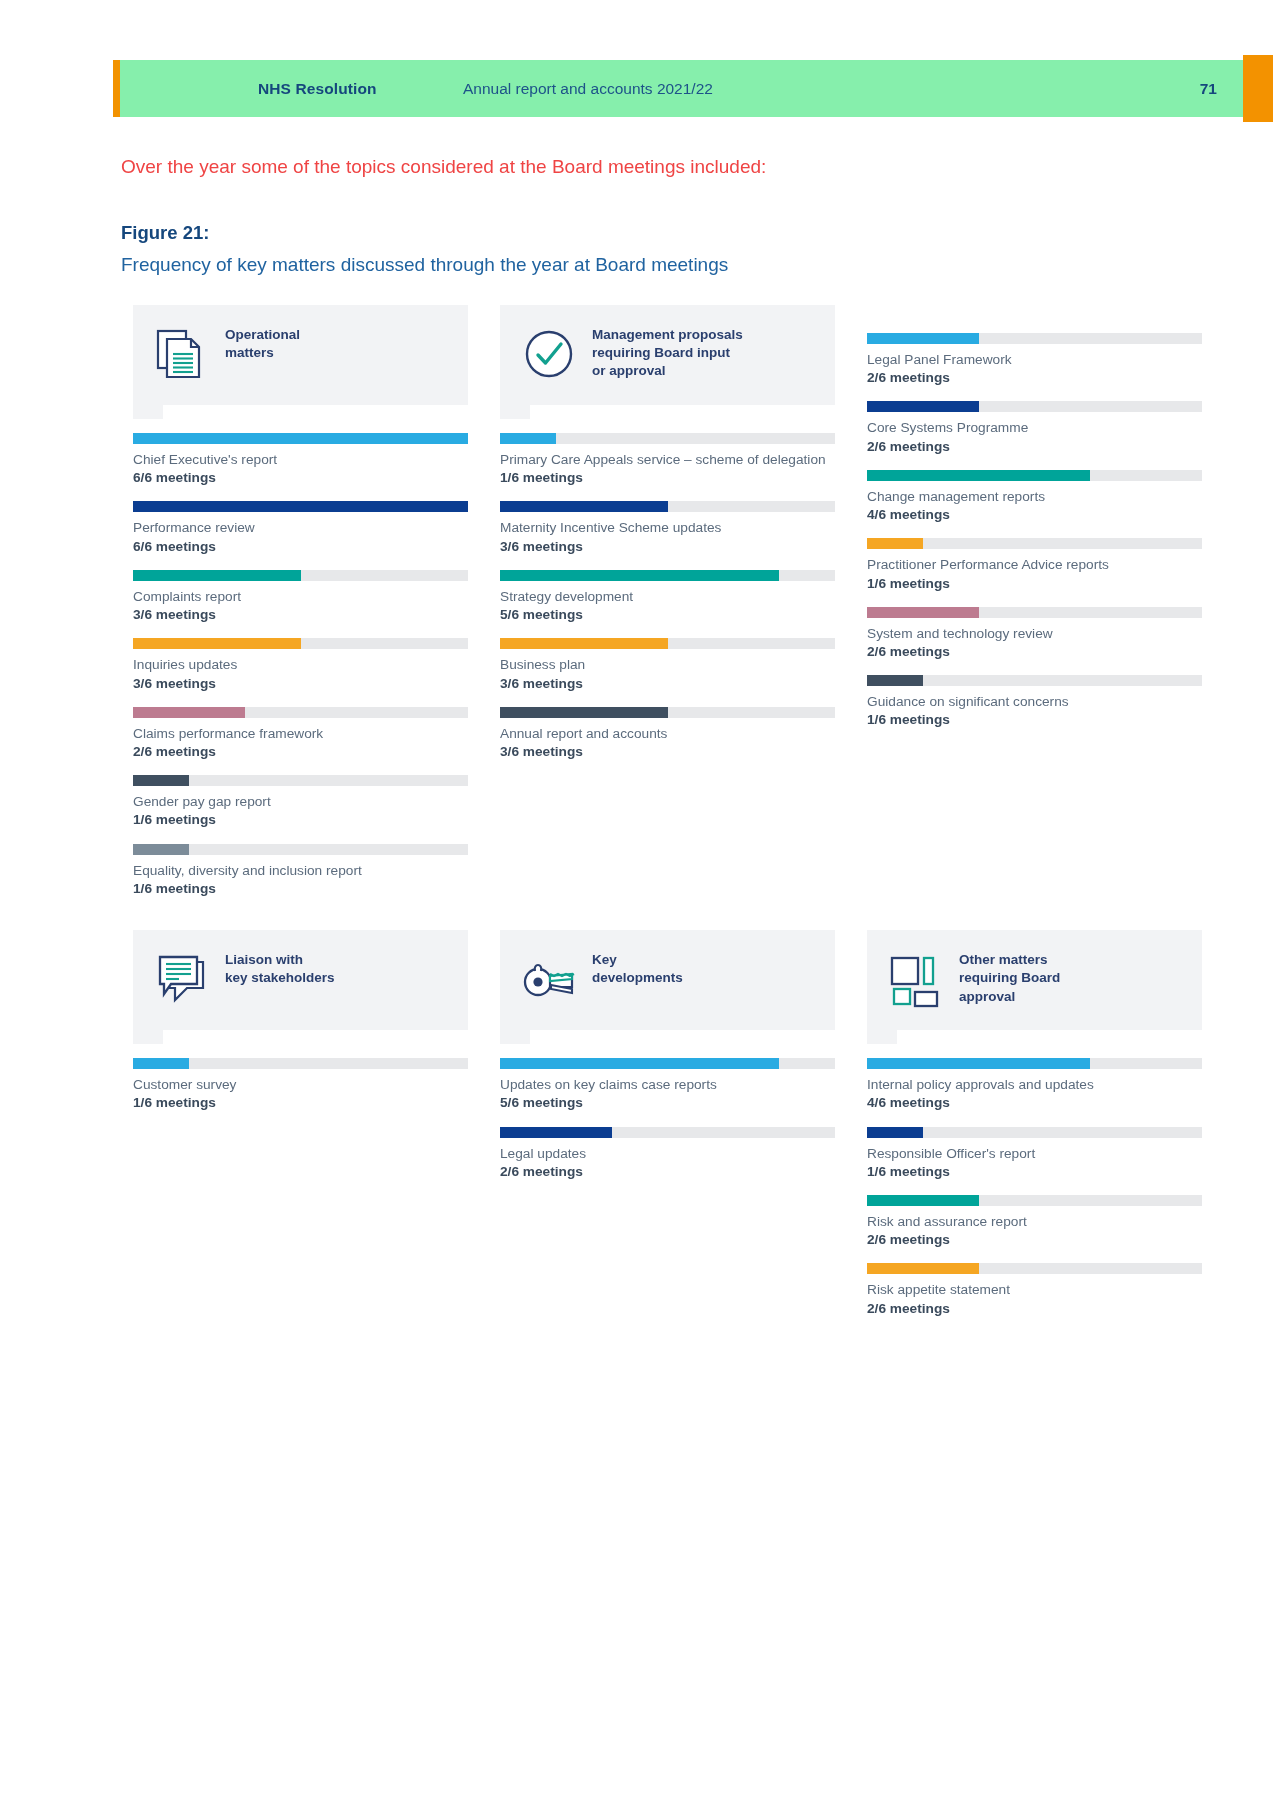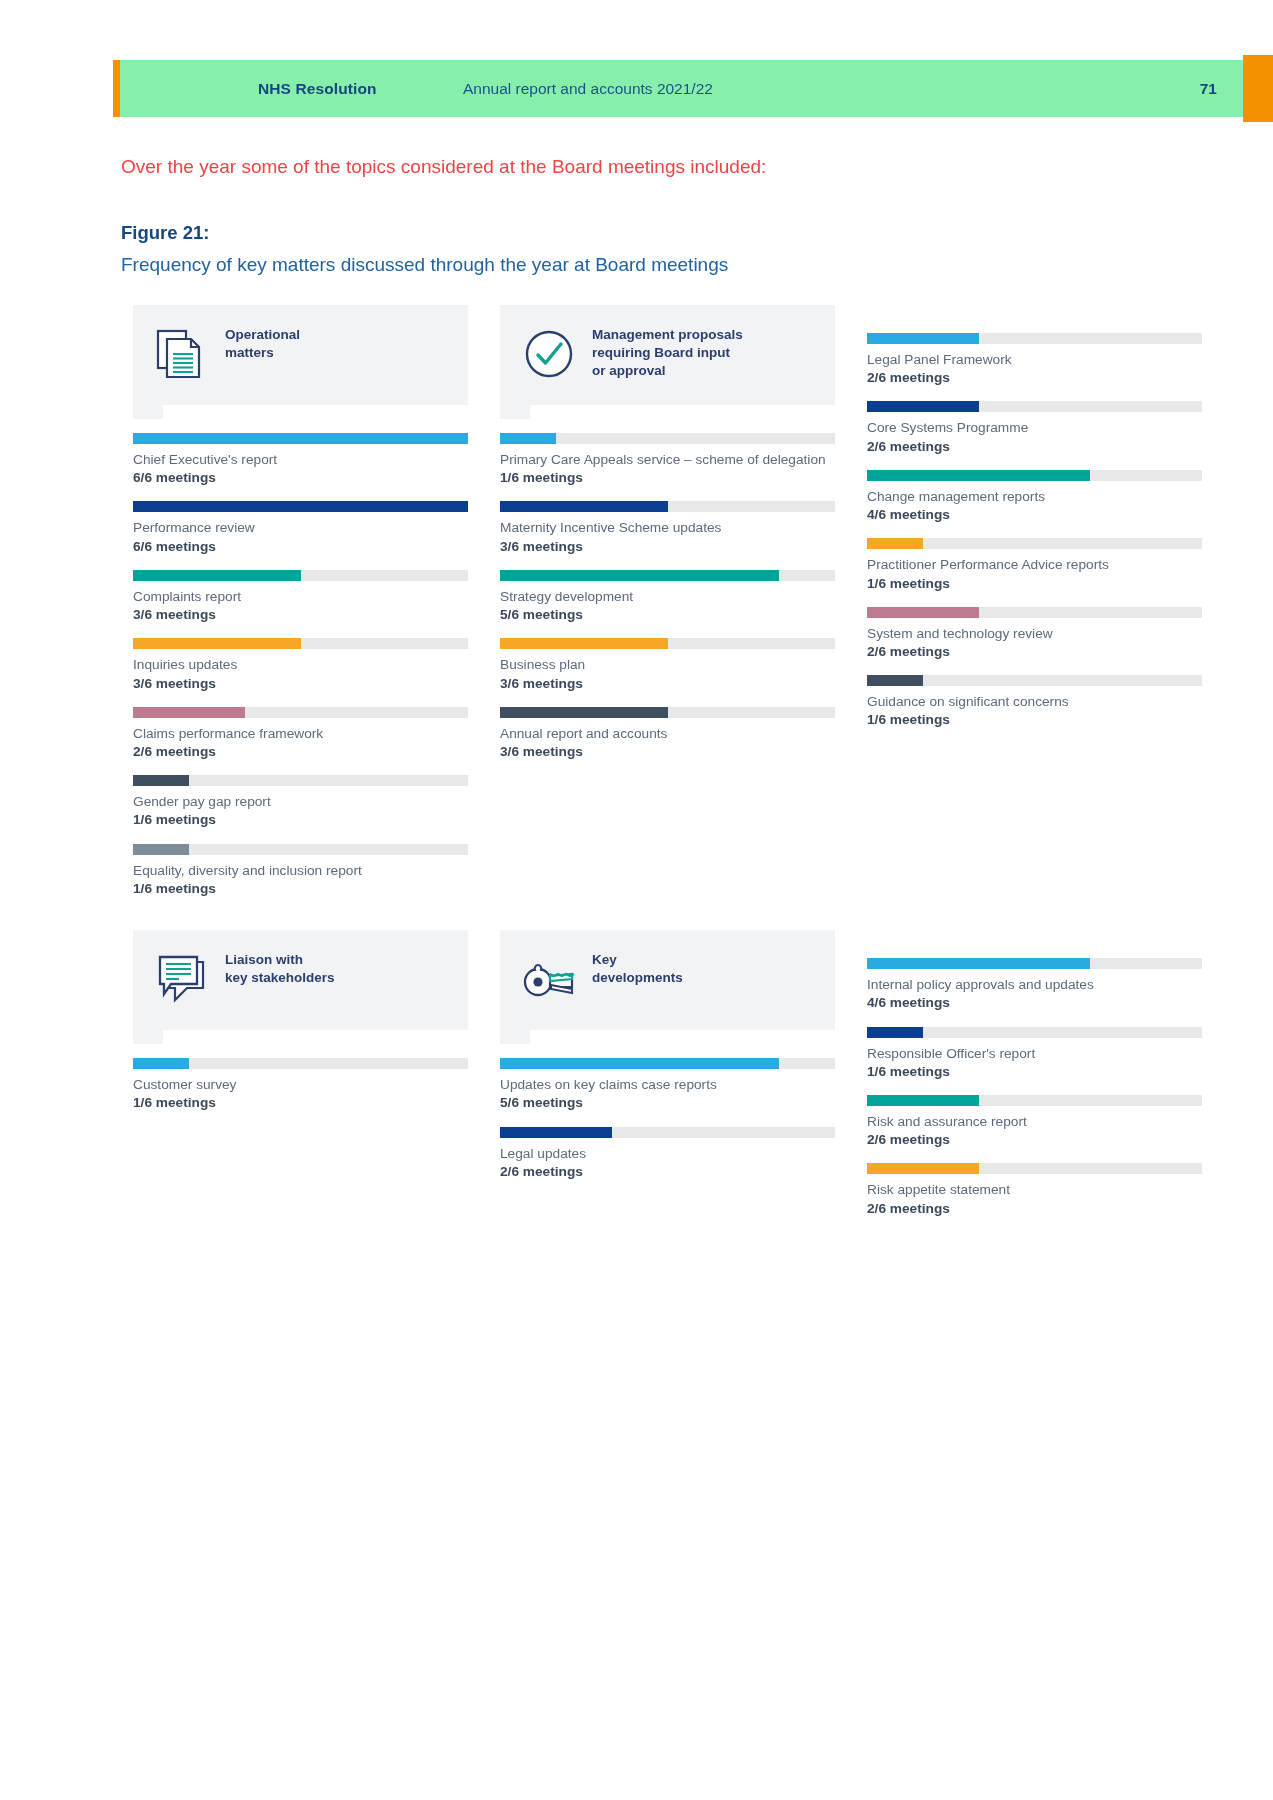--- a/index.html
+++ b/index.html
@@ -366,20 +366,35 @@
         <div class="bar-track">
           <div class="bar-fill" style="width: 33.3333%; background: rgb(11, 61, 145);"></div>
         </div>
         <div class="bar-label">Legal updates</div>
         <div class="bar-count">2/6 meetings</div>
       </div>
     </div>
   </div>
 
   <div class="panel row2">
+    <div class="card">
+      <div class="card-icon">
+        <svg width="58" height="58" viewBox="0 0 58 58">
+          <rect x="5" y="8" width="26" height="26" fill="#ffffff" stroke="#2a3f6e" stroke-width="2.3"></rect>
+          <rect x="37" y="8" width="9" height="26" fill="#ffffff" stroke="#12a08f" stroke-width="2.3"></rect>
+          <rect x="7" y="39" width="16" height="15" fill="#ffffff" stroke="#12a08f" stroke-width="2.3"></rect>
+          <rect x="28" y="42" width="22" height="14" fill="#ffffff" stroke="#2a3f6e" stroke-width="2.3"></rect>
+        </svg>
+      </div>
+      <div class="card-title">
+        <div>Other matters</div>
+        <div>requiring Board</div>
+        <div>approval</div>
+      </div>
+    </div>
     <div class="bars">
       <div class="bar-item">
         <div class="bar-track">
           <div class="bar-fill" style="width: 66.6667%; background: rgb(41, 171, 226);"></div>
         </div>
         <div class="bar-label">Internal policy approvals and updates</div>
         <div class="bar-count">4/6 meetings</div>
       </div>
       <div class="bar-item">
         <div class="bar-track">

